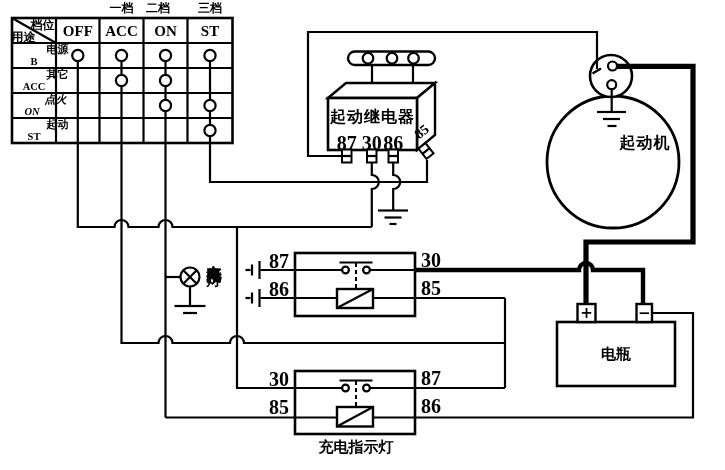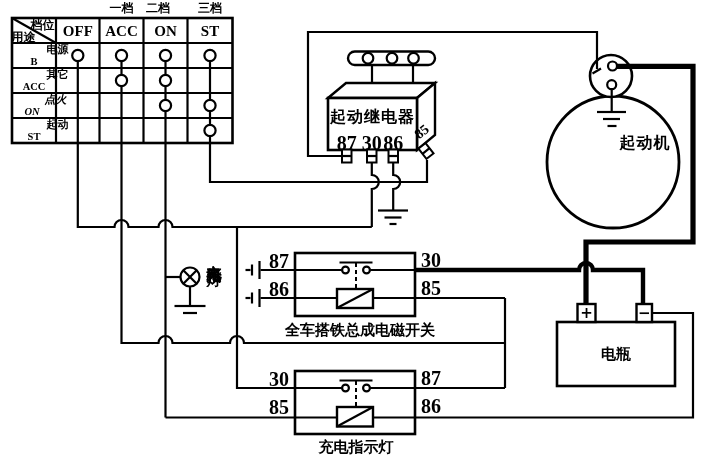--- a/index.html
+++ b/index.html
@@ -238,21 +238,20 @@
   <div class="rot" style="left:422px;top:132px;">85</div>
 
   <div class="t cnXL" style="left:613px;top:143px;margin-left:32px;">起动机</div>
 
   <div class="vert" style="left:206px;top:252px;">充电指示灯</div>
 
   <div class="t num" style="left:279px;top:260.5px;">87</div>
   <div class="t num" style="left:431px;top:259.5px;">30</div>
   <div class="t num" style="left:279px;top:288.5px;">86</div>
   <div class="t num" style="left:431px;top:288px;">85</div>
-  <div class="t cnL" style="left:360px;top:330px;">全车搭铁总成电磁开关</div>
 
   <div class="t num" style="left:279px;top:378.5px;">30</div>
   <div class="t num" style="left:431px;top:377.5px;">87</div>
   <div class="t num" style="left:279px;top:407px;">85</div>
   <div class="t num" style="left:431px;top:406px;">86</div>
   <div class="t cnL" style="left:356px;top:446.5px;">充电指示灯</div>
 
   <div class="t cnL" style="left:616px;top:353.5px;">电瓶</div>
   <div class="t sign" style="left:586.5px;top:312.5px;">+</div>
   <div class="t sign" style="left:644.3px;top:312.5px;">−</div>

